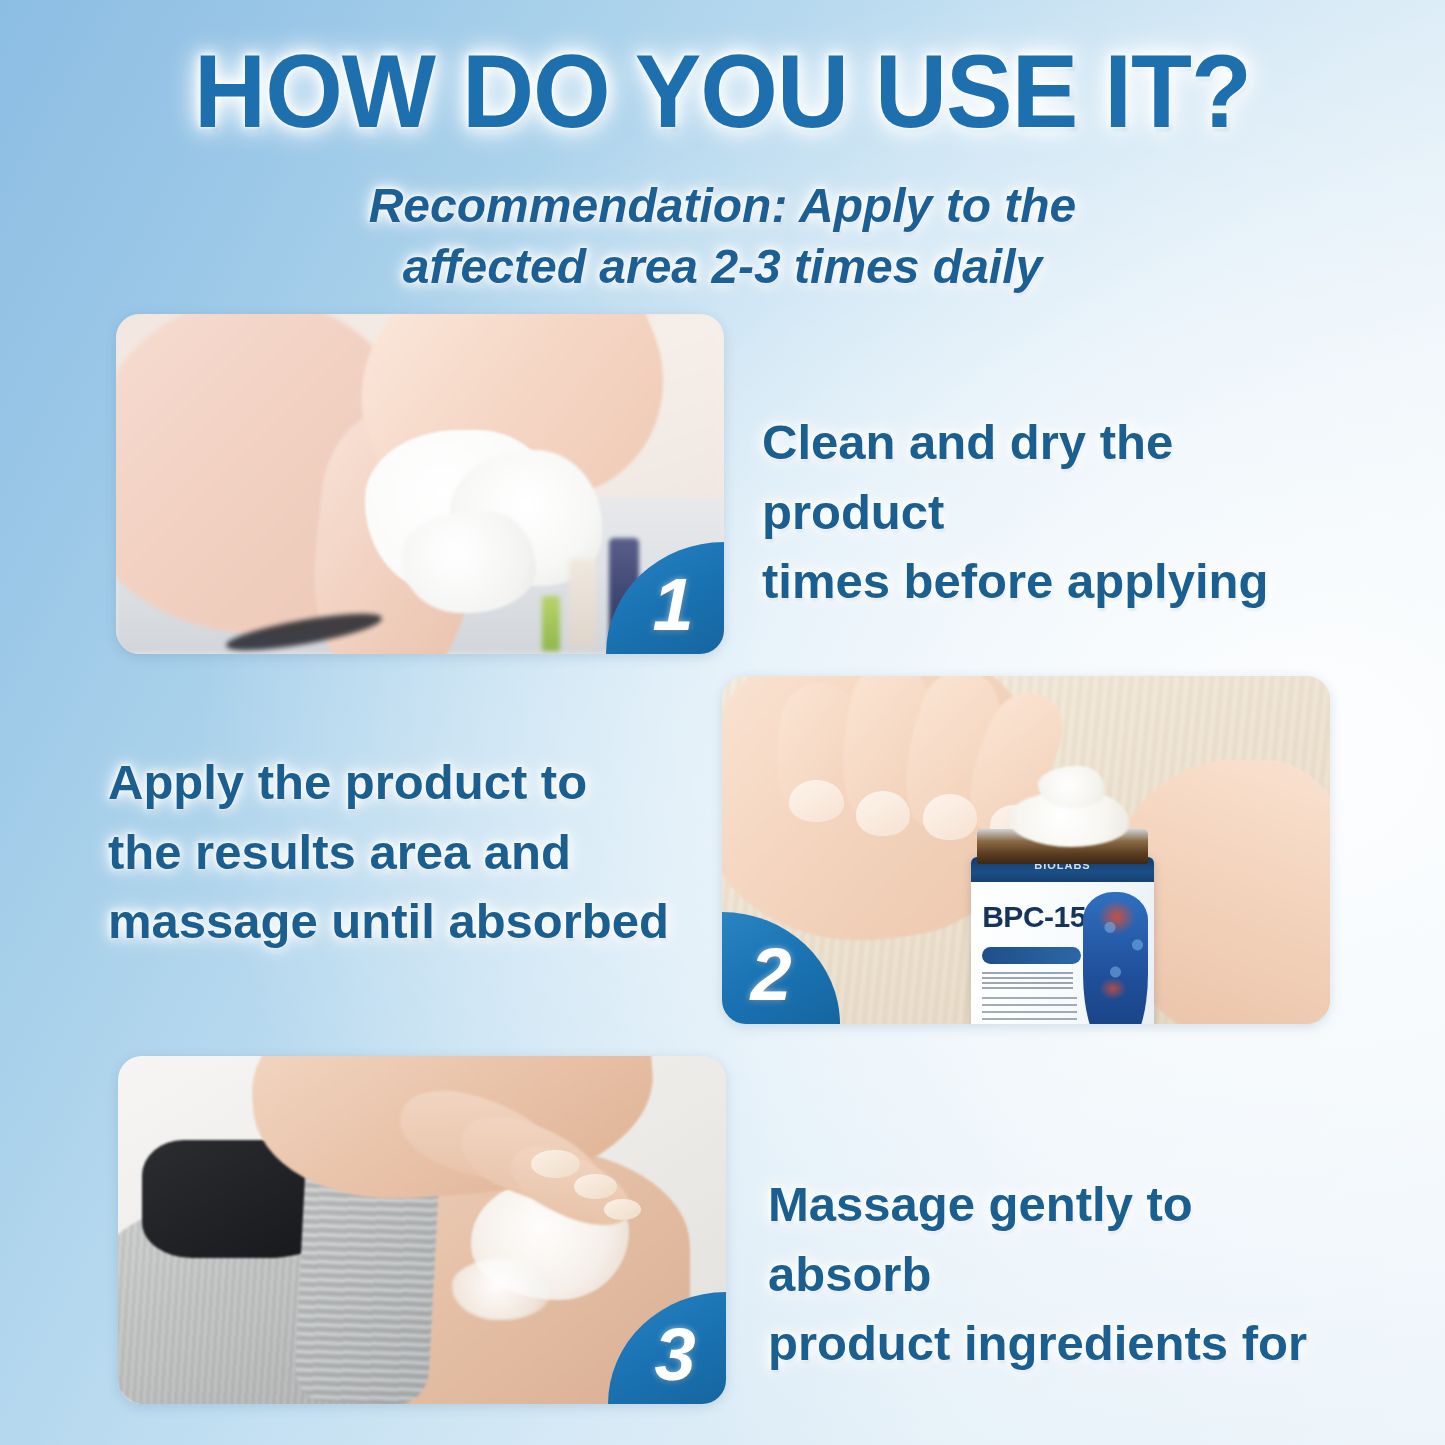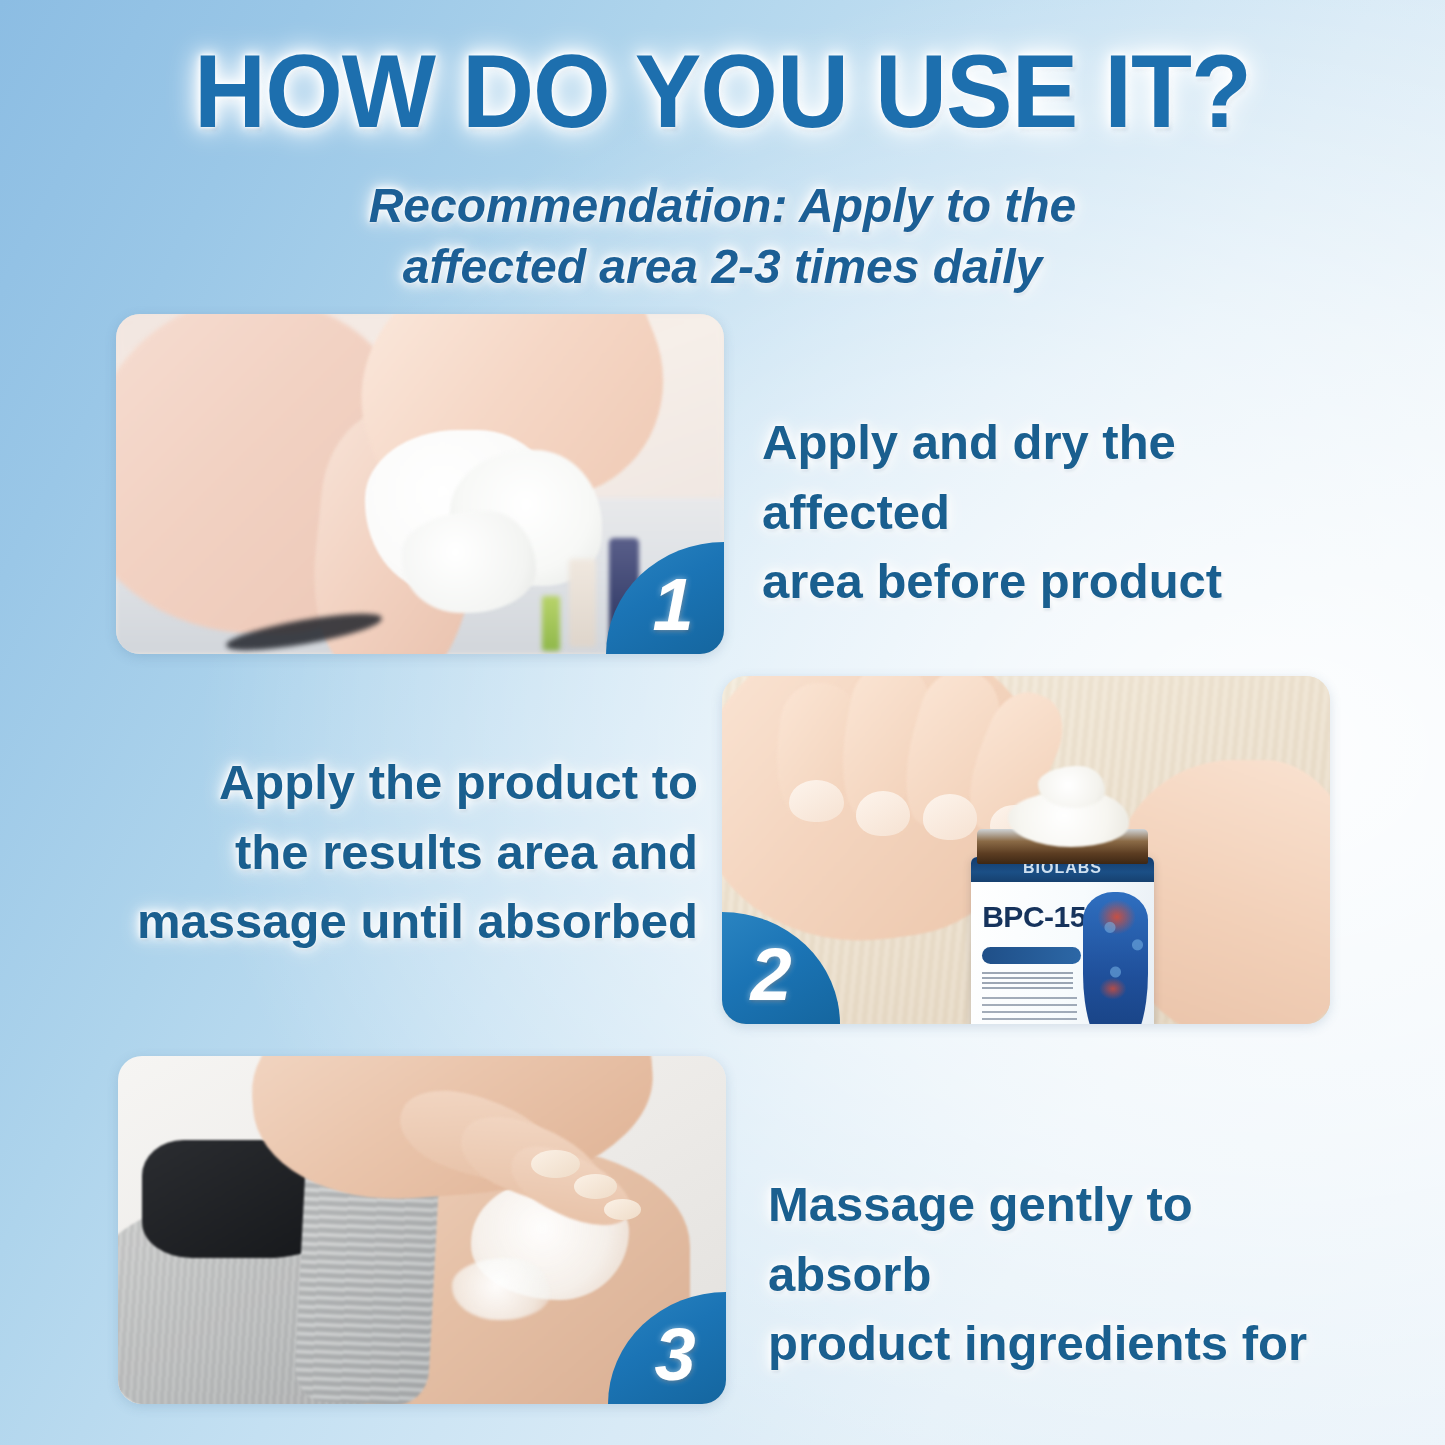--- a/index.html
+++ b/index.html
@@ -211,21 +211,21 @@
     box-shadow: 0 2px 8px rgba(60,60,70,.22);
     overflow: hidden;
   }
   .p2-jar-lidband {
     left: 0; top: 0; width: 100%; height: 13%;
     background: linear-gradient(180deg, #123a6b 0%, #1b4f86 60%, #16406f 100%);
   }
   .p2-jarbrand {
     left: 0; top: 1%; width: 100%;
     text-align: center;
-    font-size: 16px;
+    font-size: 11px;
     letter-spacing: 1px;
     color: #cfe0f0;
     font-weight: bold;
   }
   .p2-jar-title {
     left: 6%; top: 22%;
     font-size: 30px;
     font-weight: bold;
     color: #16335c;
     letter-spacing: -0.5px;
@@ -378,21 +378,21 @@
     text-shadow:
       0 0 3px #ffffff,
       0 0 7px #ffffff,
       0 0 13px #ffffff,
       0 0 22px rgba(255,255,255,0.92),
       1px 2px 3px rgba(25,72,116,0.28);
   }
   .caption .cap-line { display: block; }
 
   .caption-1 { left: 762px; top: 408px;  width: 590px; text-align: left; }
-  .caption-2 { left: 108px; top: 748px;  width: 590px; text-align: right; }
+  .caption-2 { left: 108px; top: 748px;  width: 590px; text-align: left; }
   .caption-3 { left: 768px; top: 1126px; width: 585px; text-align: left; margin-top: 44px; }
 </style>
 </head>
 <body>
 
 <div class="poster">
 
   <div class="title">HOW DO YOU USE IT?</div>
 
   <div class="subtitle">
@@ -413,22 +413,22 @@
     <div class="ph-layer p1-bottle"></div>
     <div class="ph-layer p1-tube"></div>
     <div class="ph-layer p1-green"></div>
     <div class="ph-layer p1-dark"></div>
     <div class="badge badge-br">
       <span>1</span>
     </div>
   </div>
 
   <div class="caption caption-1">
-    <span class="cap-line">Apply and dry the affected</span>
-    <span class="cap-line">area before product</span>
+    <span class="cap-line">Clean and dry the product</span>
+    <span class="cap-line">times before applying</span>
   </div>
 
   <div class="photo photo-2">
     <div class="ph-layer p2-bg"></div>
     <div class="ph-layer p2-sweater"></div>
     <div class="ph-layer p2-hand-right"></div>
     <div class="ph-layer p2-hand-left"></div>
     <div class="ph-layer p2-finger p2-f1"></div>
     <div class="ph-layer p2-finger p2-f2"></div>
     <div class="ph-layer p2-finger p2-f3"></div>

